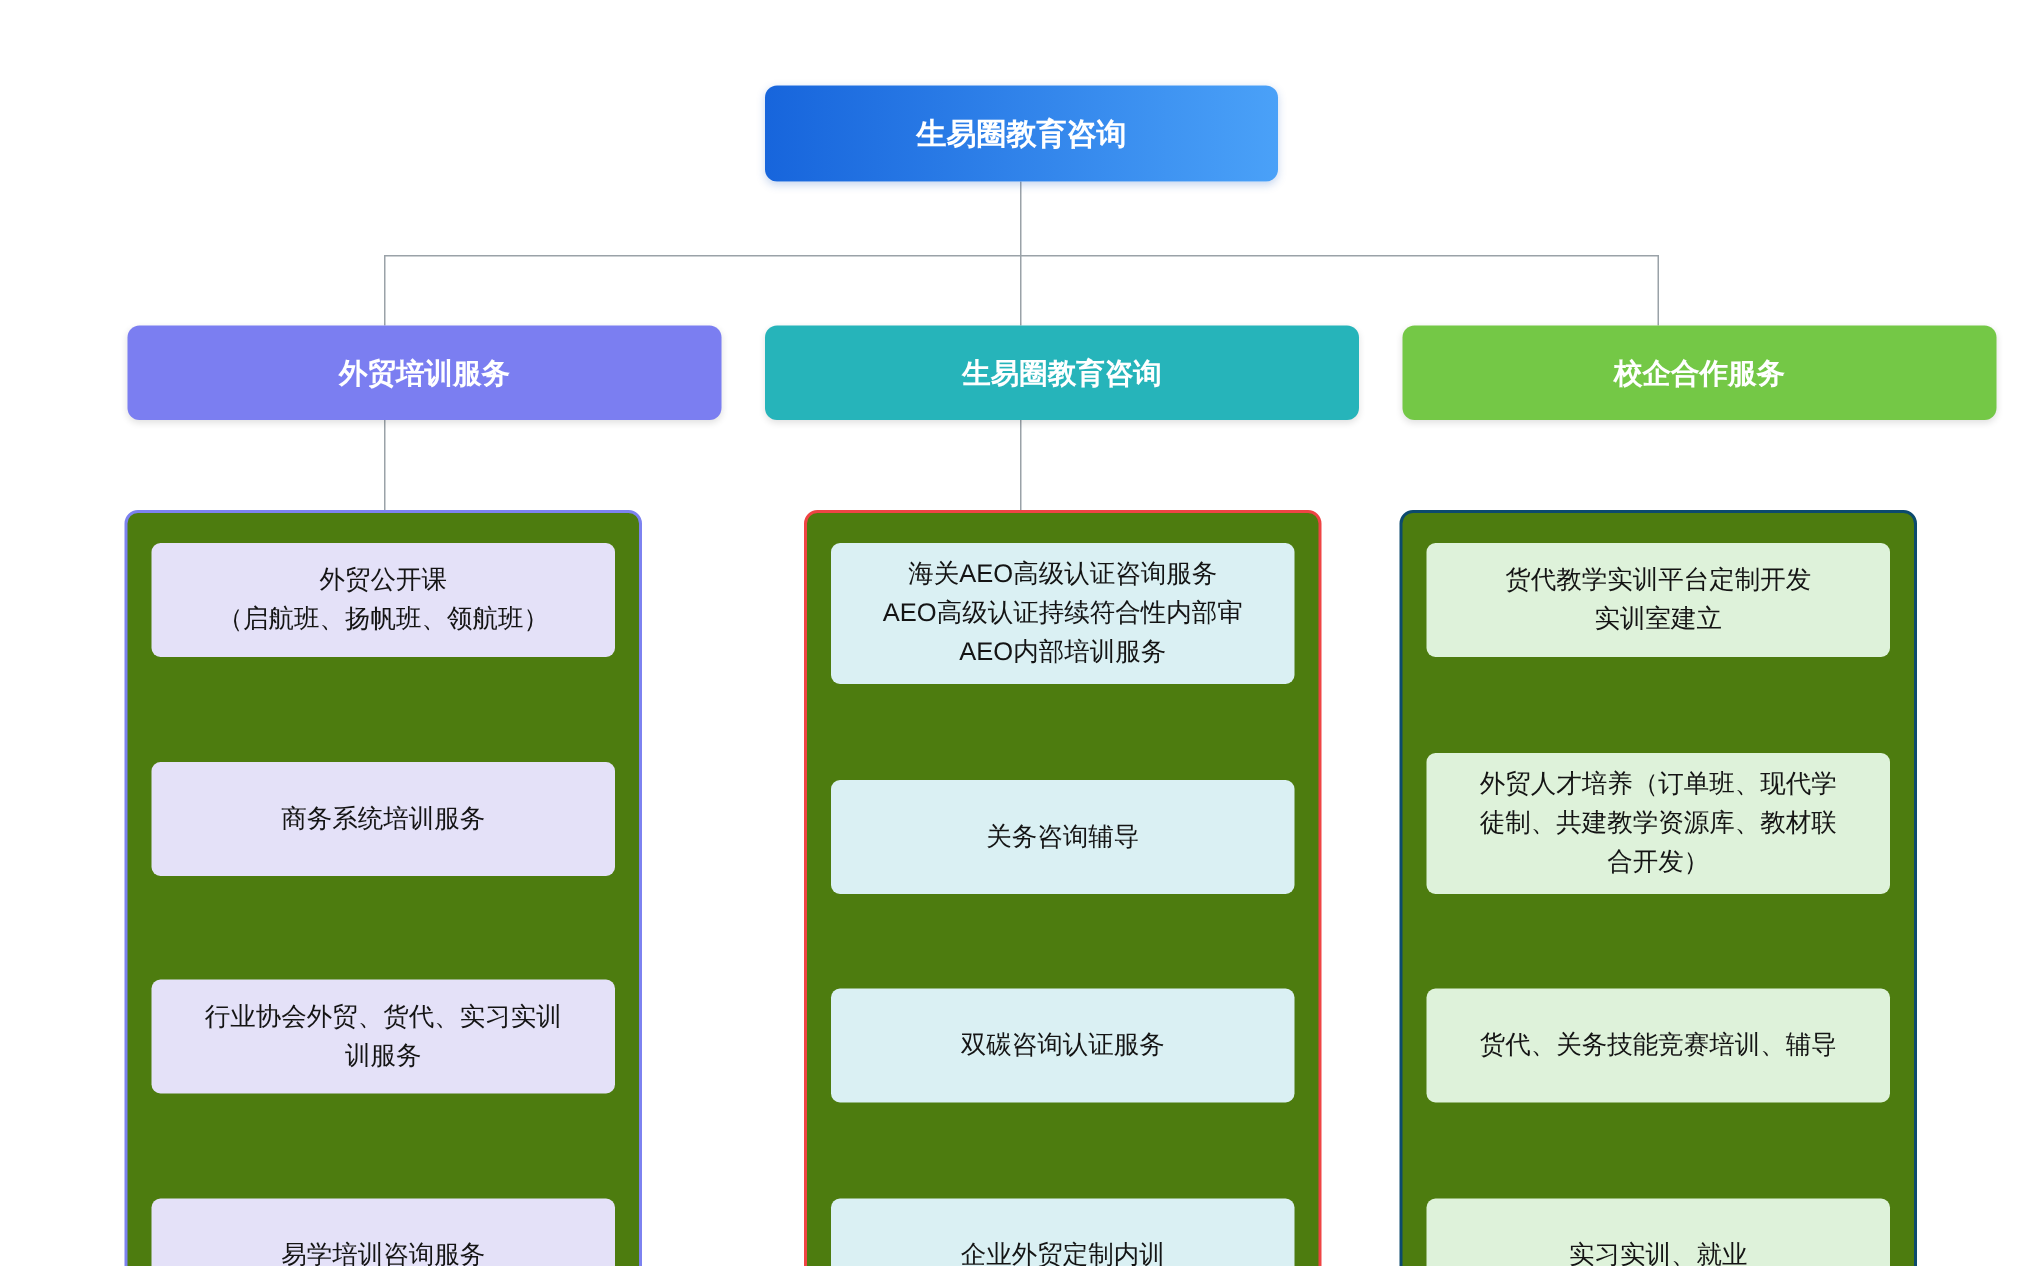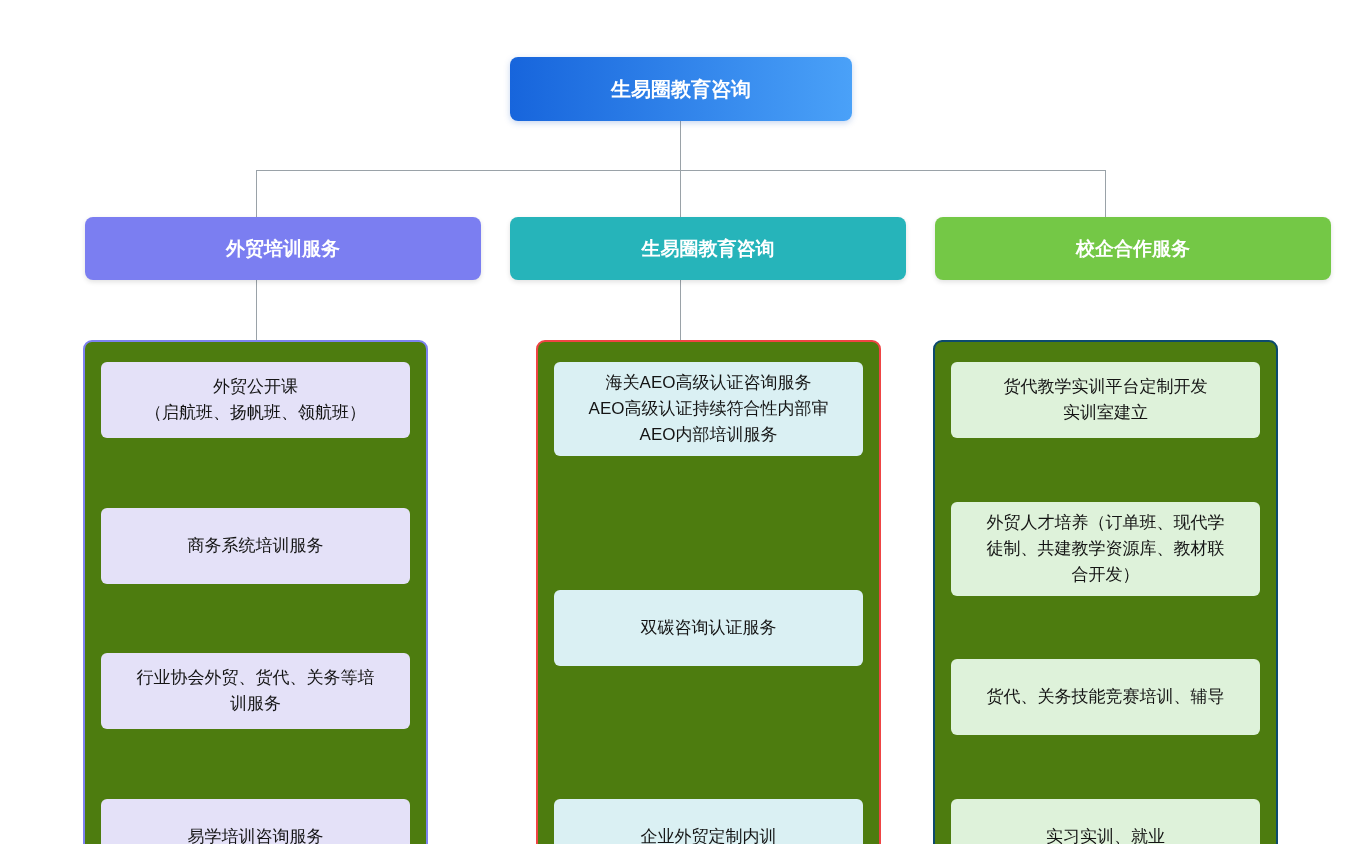--- a/index.html
+++ b/index.html
@@ -105,29 +105,30 @@
   <div class="root-node">生易圈教育咨询</div>
 
   <div class="branch-header" id="header-1">外贸培训服务</div>
   <div class="branch-header" id="header-2">生易圈教育咨询</div>
   <div class="branch-header" id="header-3">校企合作服务</div>
 
   <div class="group-container" id="container-1">
     <div class="item item-purple">外贸公开课
 （启航班、扬帆班、领航班）</div>
     <div class="item item-purple">商务系统培训服务</div>
-    <div class="item item-purple">行业协会外贸、货代、关务等培
+    <div class="item item-purple">行业协会外贸、货代、实习实训
 训服务</div>
     <div class="item item-purple">易学培训咨询服务</div>
   </div>
 
   <div class="group-container" id="container-2">
     <div class="item item-teal">海关AEO高级认证咨询服务
 AEO高级认证持续符合性内部审
 AEO内部培训服务</div>
+    <div class="item item-teal">关务咨询辅导</div>
     <div class="item item-teal">双碳咨询认证服务</div>
     <div class="item item-teal">企业外贸定制内训</div>
   </div>
 
   <div class="group-container" id="container-3">
     <div class="item item-green">货代教学实训平台定制开发
 实训室建立</div>
     <div class="item item-green">外贸人才培养（订单班、现代学
 徒制、共建教学资源库、教材联
 合开发）</div>

